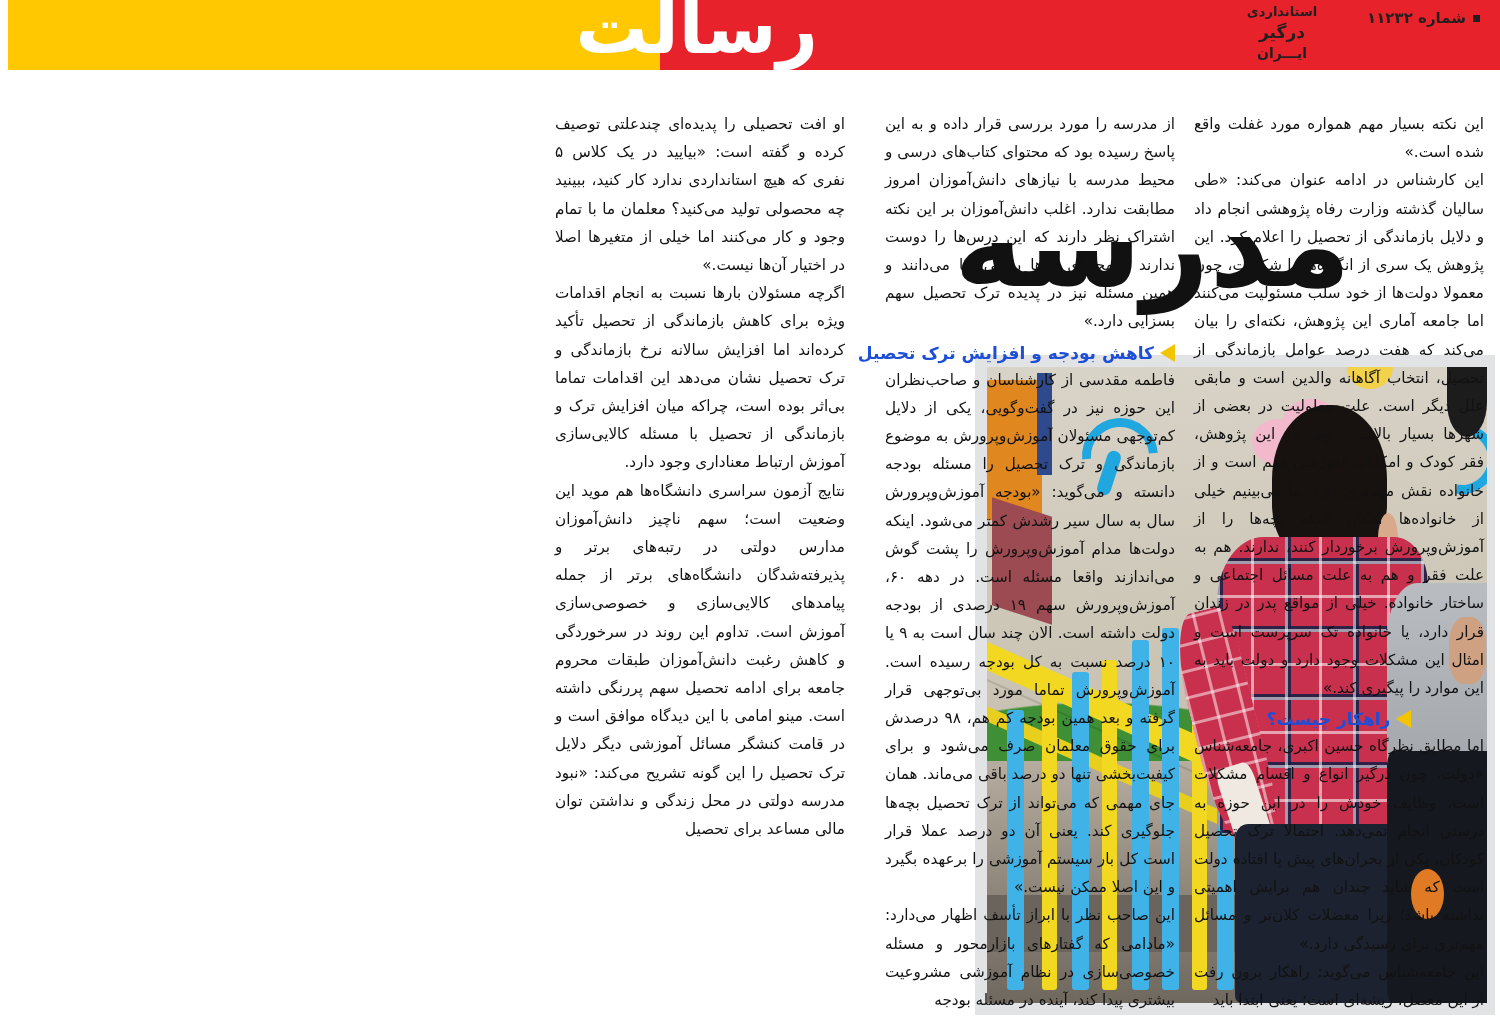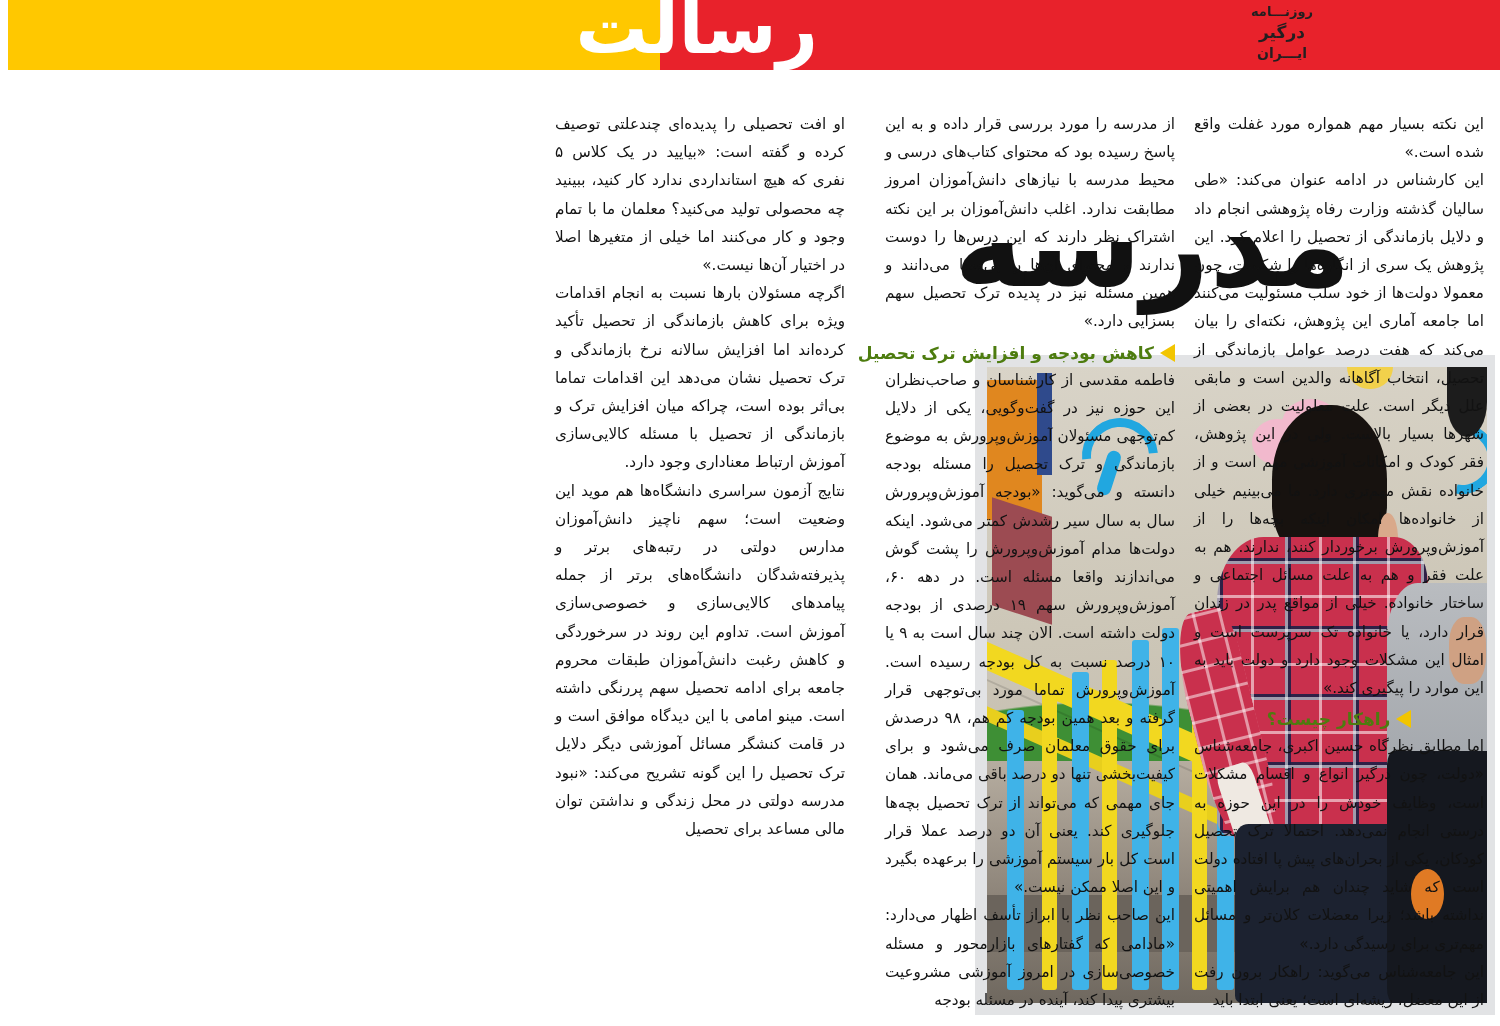--- a/index.html
+++ b/index.html
@@ -171,41 +171,45 @@
     justify-content:flex-start;gap:6px;
     margin:6px 0 2px 0;direction:rtl;
   }
   .tri{
     width:0;height:0;flex:0 0 auto;
     border-top:9px solid transparent;
     border-bottom:9px solid transparent;
     border-right:15px solid #f2c500;
   }
   .sec-head-text{
-    color:#4d7c0f;font-size:17px;font-weight:bold;line-height:22px;
+    color:#1d4ed8;font-size:17px;font-weight:bold;line-height:22px;
     white-space:nowrap;
   }
   .sec-head.centered{justify-content:center;}
 </style>
 </head>
 <body>
 
 <div id="masthead">
   <div id="yellow-block"></div>
   <div id="red-block"></div>
 
   <div id="masthead-title">رسالت</div>
 
   <div id="paper-logo">
-    <div class="logo-l1">روزنـــامه</div>
+    <div class="logo-l1">استانداردی</div>
     <div class="logo-l2">درگیر</div>
     <div class="logo-l3">ایـــران</div>
   </div>
 
   <div id="issue-meta">
+    <div class="meta-row">
+      <span class="meta-bullet"></span>
+      <span class="meta-text">شماره ۱۱۲۳۲</span>
+    </div>
   </div>
 </div>
 
 <div id="headline">مدرسه</div>
 
 <div id="photo-frame">
   <div id="photo">
     <div class="wall"></div>
     <div class="wall-orange"></div>
     <div class="wall-blue-strip"></div>
@@ -263,21 +267,21 @@
   <p>نتایج آزمون سراسری دانشگاه‌ها هم موید این وضعیت است؛ سهم ناچیز دانش‌آموزان مدارس دولتی در رتبه‌های برتر و پذیرفته‌شدگان دانشگاه‌های برتر از جمله پیامدهای کالایی‌سازی و خصوصی‌سازی آموزش است. تداوم این روند در سرخوردگی و کاهش رغبت دانش‌آموزان طبقات محروم جامعه برای ادامه تحصیل سهم پررنگی داشته است. مینو امامی با این دیدگاه موافق است و در قامت کنشگر مسائل آموزشی دیگر دلایل ترک تحصیل را این گونه تشریح می‌کند: «نبود مدرسه دولتی در محل زندگی و نداشتن توان مالی مساعد برای تحصیل</p>
 </div>
 
 <div class="column" id="col-2">
   <p>از مدرسه را مورد بررسی قرار داده و به این پاسخ رسیده بود که محتوای کتاب‌های درسی و محیط مدرسه با نیازهای دانش‌آموزان امروز مطابقت ندارد. اغلب دانش‌آموزان بر این نکته اشتراک نظر دارند که این درس‌ها را دوست ندارند و محتوای آن‌ها را بی‌معنا می‌دانند و همین مسئله نیز در پدیده ترک تحصیل سهم بسزایی دارد.»</p>
   <div class="sec-head">
     <span class="tri"></span>
     <span class="sec-head-text">کاهش بودجه و افزایش ترک تحصیل</span>
   </div>
   <p>فاطمه مقدسی از کارشناسان و صاحب‌نظران این حوزه نیز در گفت‌وگویی، یکی از دلایل کم‌توجهی مسئولان آموزش‌وپرورش به موضوع بازماندگی و ترک تحصیل را مسئله بودجه دانسته و می‌گوید: «بودجه آموزش‌وپرورش سال به سال سیر رشدش کمتر می‌شود. اینکه دولت‌ها مدام آموزش‌وپرورش را پشت گوش می‌اندازند واقعا مسئله است. در دهه ۶۰، آموزش‌وپرورش سهم ۱۹ درصدی از بودجه دولت داشته است. الان چند سال است به ۹ یا ۱۰ درصد نسبت به کل بودجه رسیده است. آموزش‌وپرورش تماما مورد بی‌توجهی قرار گرفته و بعد همین بودجه کم هم، ۹۸ درصدش برای حقوق معلمان صرف می‌شود و برای کیفیت‌بخشی تنها دو درصد باقی می‌ماند. همان جای مهمی که می‌تواند از ترک تحصیل بچه‌ها جلوگیری کند. یعنی آن دو درصد عملا قرار است کل بار سیستم آموزشی را برعهده بگیرد و این اصلا ممکن نیست.»</p>
-  <p>این صاحب نظر با ابراز تأسف اظهار می‌دارد: «مادامی که گفتارهای بازارمحور و مسئله خصوصی‌سازی در امروز آموزشی مشروعیت بیشتری پیدا کند، آینده در مسئله بودجه</p>
+  <p>این صاحب نظر با ابراز تأسف اظهار می‌دارد: «مادامی که گفتارهای بازارمحور و مسئله خصوصی‌سازی در نظام آموزشی مشروعیت بیشتری پیدا کند، آینده در مسئله بودجه</p>
 </div>
 
 <div class="column" id="col-3">
   <p>این نکته بسیار مهم همواره مورد غفلت واقع شده است.»</p>
   <p>این کارشناس در ادامه عنوان می‌کند: «طی سالیان گذشته وزارت رفاه پژوهشی انجام داد و دلایل بازماندگی از تحصیل را اعلام کرد. این پژوهش یک سری از انگاره‌ها را شکست، چون معمولا دولت‌ها از خود سلب مسئولیت می‌کنند اما جامعه آماری این پژوهش، نکته‌ای را بیان می‌کند که هفت درصد عوامل بازماندگی از تحصیل، انتخاب آگاهانه والدین است و مابقی علل دیگر است. علت معلولیت در بعضی از شهرها بسیار بالاست. ولی در این پژوهش، فقر کودک و امکانات آموزشی مهم است و از خانواده نقش مهم‌تری دارد. ما می‌بینیم خیلی از خانواده‌ها امکان اینکه بچه‌ها را از آموزش‌وپرورش برخوردار کنند، ندارند. هم به علت فقر و هم به علت مسائل اجتماعی و ساختار خانواده. خیلی از مواقع پدر در زندان قرار دارد، یا خانواده تک سرپرست است و امثال این مشکلات وجود دارد و دولت باید به این موارد را پیگیری کند.»</p>
   <div class="sec-head centered">
     <span class="tri"></span>
     <span class="sec-head-text">راهکار چیست؟</span>
   </div>
   <p>اما مطابق نظرگاه حسین اکبری، جامعه‌شناس «دولت، چون درگیر انواع و اقسام مشکلات است، وظایف خودش را در این حوزه به درستی انجام نمی‌دهد. احتمالا ترک تحصیل کودکان، یکی از بحران‌های پیش پا افتاده دولت است که شاید چندان هم برایش اهمیتی نداشته باشد؛ زیرا معضلات کلان‌تر و مسائل مهم‌تری برای رسیدگی دارد.»</p>

